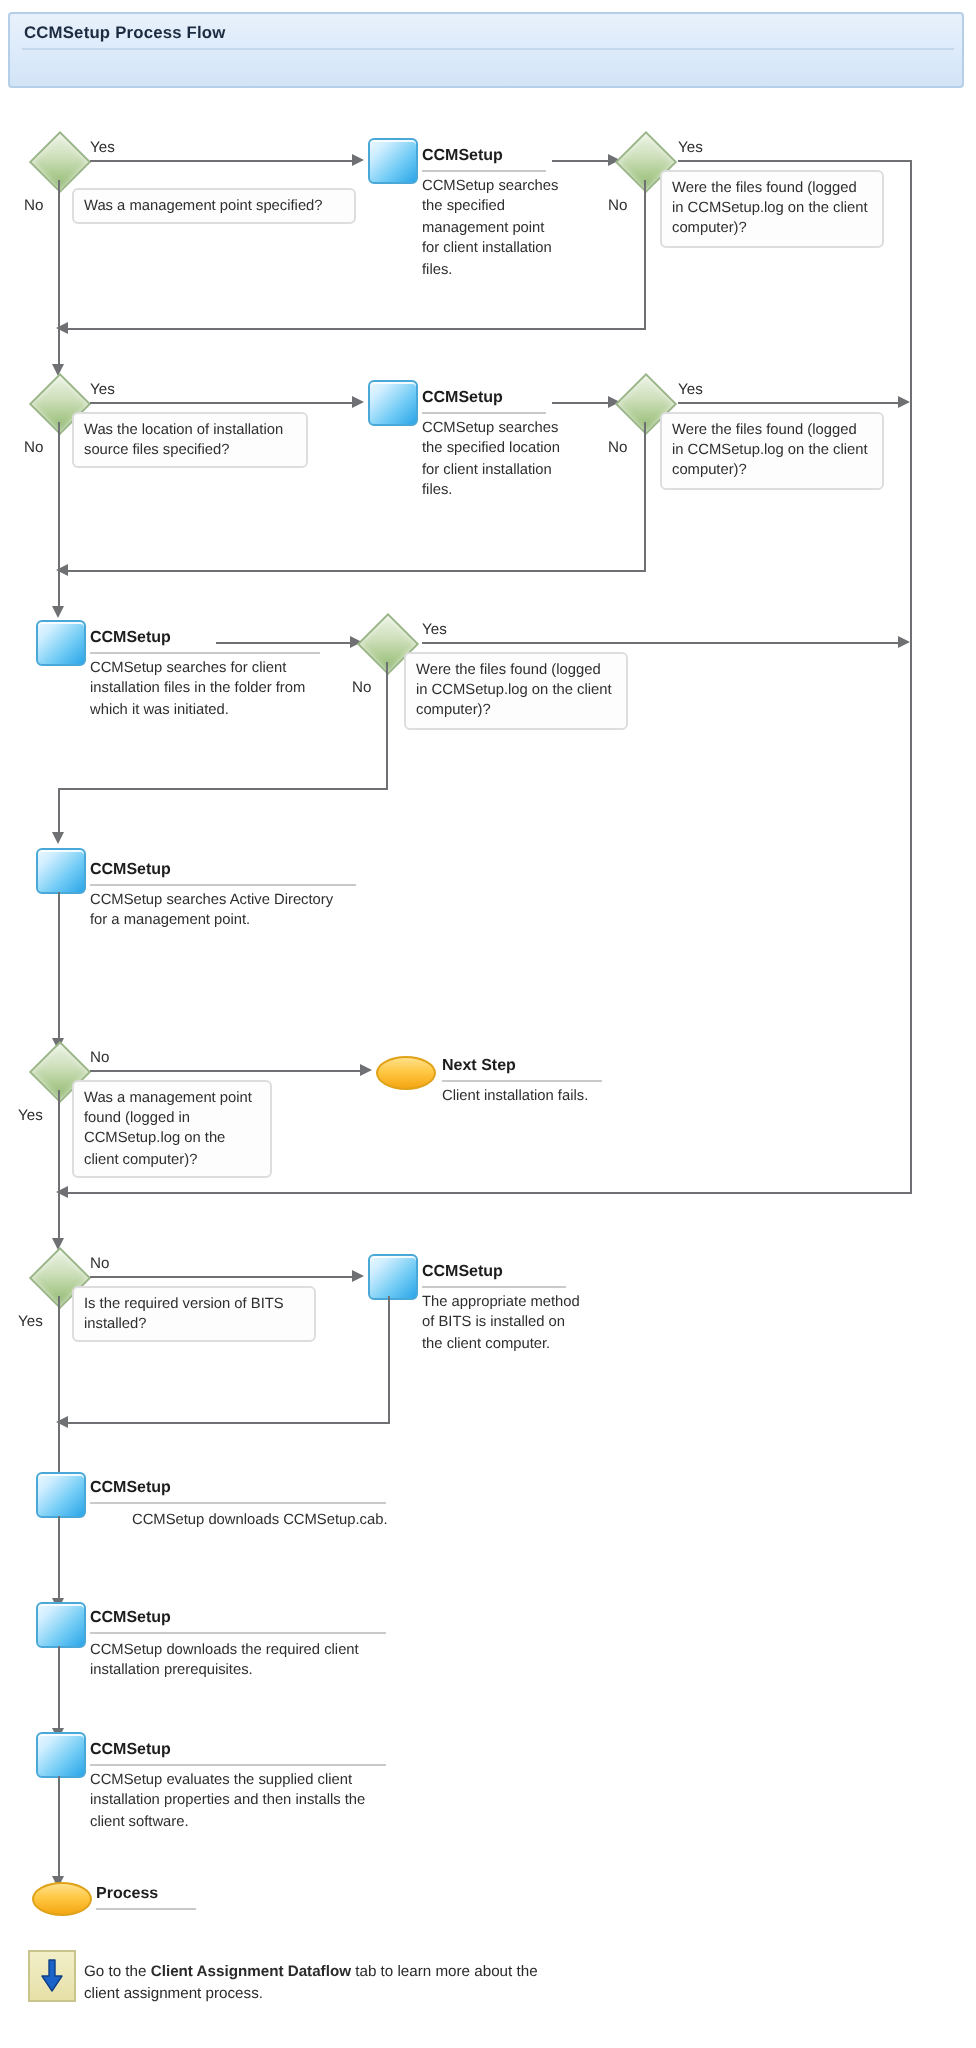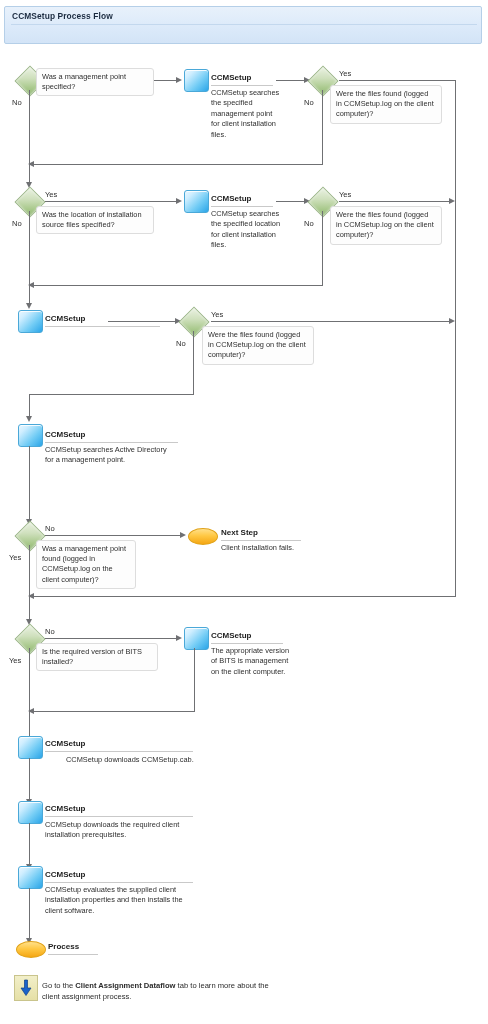--- a/index.html
+++ b/index.html
@@ -108,21 +108,21 @@
   <div class="header">
     <div class="header-title">CCMSetup Process Flow</div>
     <div class="header-rule"></div>
   </div>
 
   <div class="diamond" style="left:19px;top:70px;"></div>
   <div class="elabel" style="left:45px;top:69px;">Yes</div>
   <div class="ln lnh" style="left:45px;top:80px;width:131px;"></div>
   <div class="arrow arrow-r" style="left:176px;top:77px;"></div>
   <div class="elabel" style="left:12px;top:98px;">No</div>
-  <div class="callout" style="left:36px;top:68px;width:118px;">Was a management point specified?</div>
+  <div class="callout" style="left:36px;top:94px;width:142px;">Was a management point specified?</div>
 
   <div class="proc" style="left:184px;top:69px;"></div>
   <div class="ntitle" style="left:211px;top:73px;">CCMSetup</div>
   <div class="nrule" style="left:211px;top:85px;width:62px;"></div>
   <div class="ndesc" style="left:211px;top:88px;width:70px;">CCMSetup searches the specified management point for client installation files.</div>
   <div class="ln lnh" style="left:276px;top:80px;width:29px;"></div>
   <div class="arrow arrow-r" style="left:304px;top:77px;"></div>
 
   <div class="diamond" style="left:312px;top:70px;"></div>
   <div class="elabel" style="left:339px;top:69px;">Yes</div>
@@ -161,20 +161,21 @@
   <div class="ln lnv" style="left:322px;top:211px;height:75px;"></div>
   <div class="ln lnh" style="left:31px;top:285px;width:292px;"></div>
   <div class="arrow arrow-l" style="left:28px;top:282px;"></div>
 
   <div class="ln lnv" style="left:29px;top:211px;height:95px;"></div>
   <div class="arrow arrow-d" style="left:26px;top:303px;"></div>
 
   <div class="proc" style="left:18px;top:310px;"></div>
   <div class="ntitle" style="left:45px;top:314px;">CCMSetup</div>
   <div class="nrule" style="left:45px;top:326px;width:115px;"></div>
+  <div class="ndesc" style="left:45px;top:329px;width:112px;">CCMSetup searches for client installation files in the folder from which it was initiated.</div>
   <div class="ln lnh" style="left:108px;top:321px;width:67px;"></div>
   <div class="arrow arrow-r" style="left:175px;top:318px;"></div>
 
   <div class="diamond" style="left:183px;top:311px;"></div>
   <div class="elabel" style="left:211px;top:310px;">Yes</div>
   <div class="ln lnh" style="left:211px;top:321px;width:238px;"></div>
   <div class="arrow arrow-r" style="left:449px;top:318px;"></div>
   <div class="elabel" style="left:176px;top:339px;">No</div>
   <div class="callout" style="left:202px;top:326px;width:112px;">Were the files found (logged in CCMSetup.log on the client computer)?</div>
 
@@ -212,21 +213,21 @@
   <div class="diamond" style="left:19px;top:628px;"></div>
   <div class="elabel" style="left:45px;top:627px;">No</div>
   <div class="ln lnh" style="left:45px;top:638px;width:131px;"></div>
   <div class="arrow arrow-r" style="left:176px;top:635px;"></div>
   <div class="elabel" style="left:9px;top:656px;">Yes</div>
   <div class="callout" style="left:36px;top:643px;width:122px;">Is the required version of BITS installed?</div>
 
   <div class="proc" style="left:184px;top:627px;"></div>
   <div class="ntitle" style="left:211px;top:631px;">CCMSetup</div>
   <div class="nrule" style="left:211px;top:643px;width:72px;"></div>
-  <div class="ndesc" style="left:211px;top:646px;width:80px;">The appropriate version of BITS is management on the client computer.</div>
+  <div class="ndesc" style="left:211px;top:646px;width:80px;">The appropriate method of BITS is installed on the client computer.</div>
 
   <div class="ln lnv" style="left:194px;top:648px;height:64px;"></div>
   <div class="ln lnh" style="left:31px;top:711px;width:164px;"></div>
   <div class="arrow arrow-l" style="left:28px;top:708px;"></div>
 
   <div class="ln lnv" style="left:29px;top:648px;height:92px;"></div>
   <div class="arrow arrow-d" style="left:26px;top:737px;"></div>
 
   <div class="proc" style="left:18px;top:736px;"></div>
   <div class="ntitle" style="left:45px;top:739px;">CCMSetup</div>

